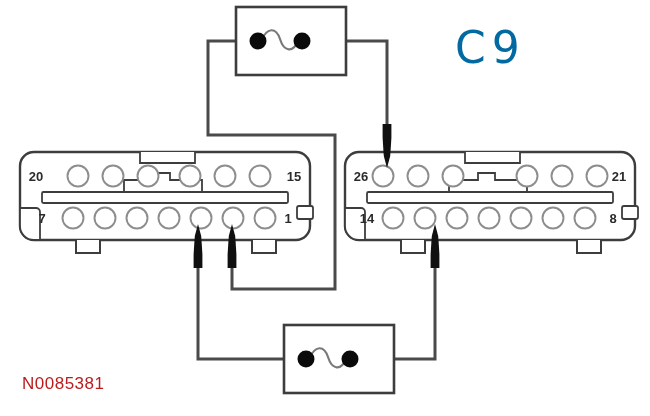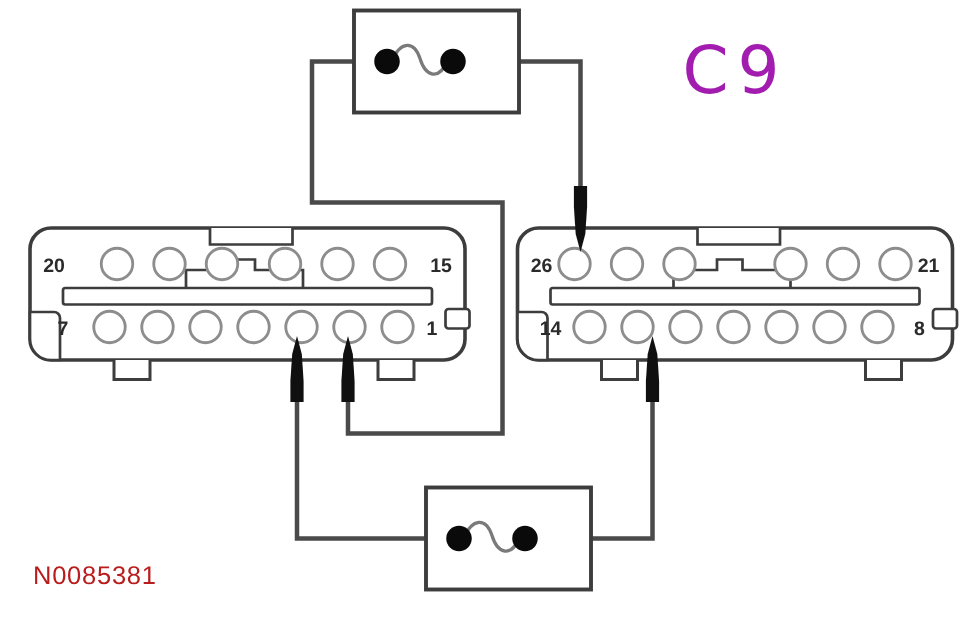--- a/index.html
+++ b/index.html
@@ -143,14 +143,14 @@
     <text x="288" y="223" text-anchor="middle">1</text>
 
     <text x="361" y="181" text-anchor="middle">26</text>
     <text x="619" y="181" text-anchor="middle">21</text>
     <text x="367" y="223" text-anchor="middle">14</text>
     <text x="613" y="223" text-anchor="middle">8</text>
   </g>
 </svg>
 </div>
 
-<div class="c9" style="color: #a21caf;">C9</div>
+<div class="c9" style="color: #0369a1;">C9</div>
 <div class="cap">N0085381</div>
 
 </body></html>

